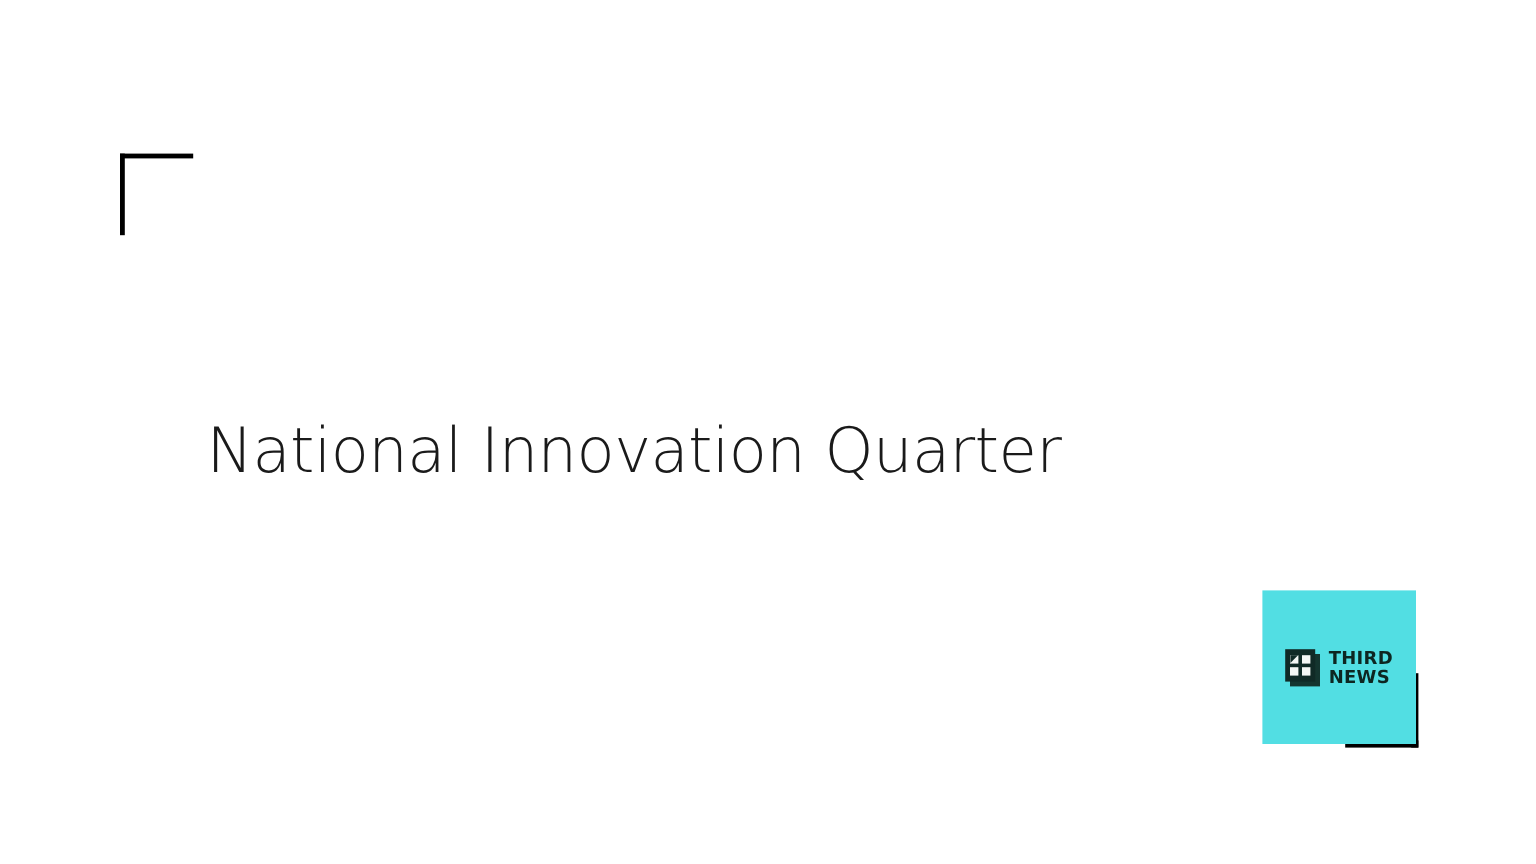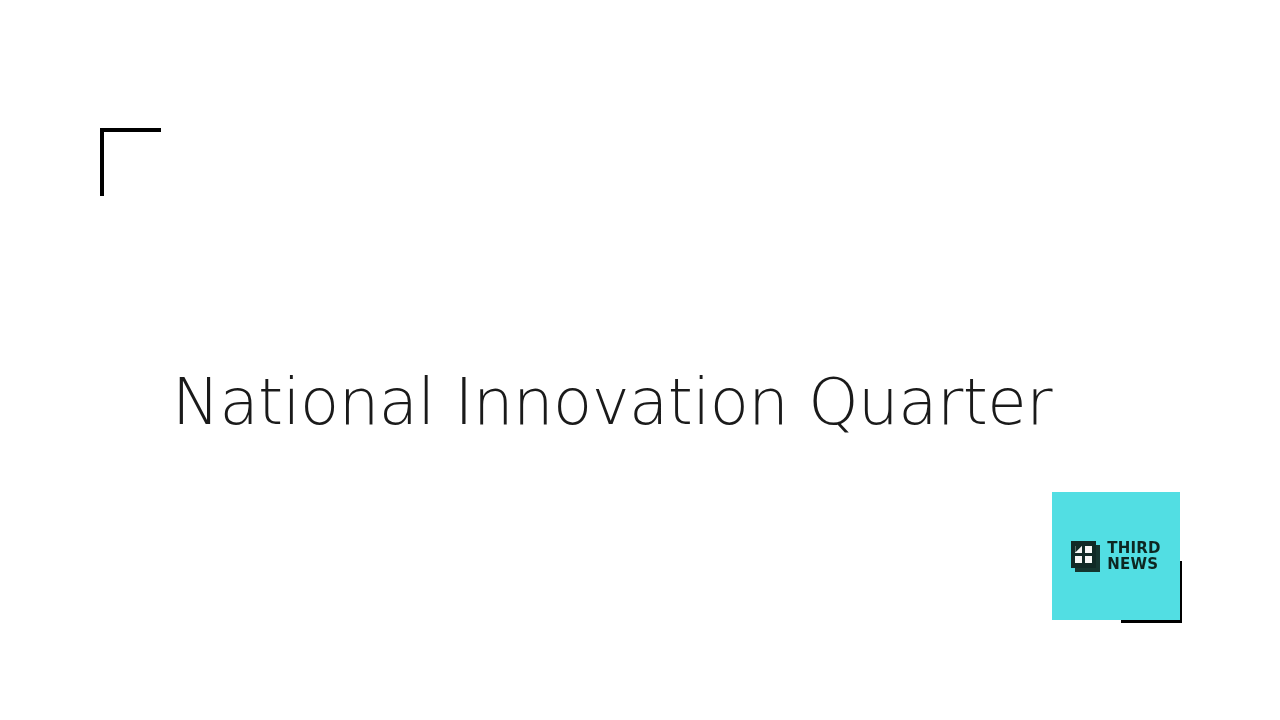--- a/index.html
+++ b/index.html
@@ -30,25 +30,25 @@
     height: 68px;
     border-top: 4px solid #000000;
     border-left: 4px solid #000000;
     box-sizing: border-box;
   }
 
   
   #slide-title {
     position: absolute;
     left: 172px;
-    top: 320px;
+    top: 302px;
     width: 900px;
     font-family: "DejaVu Sans", "Liberation Sans", sans-serif;
     font-weight: 100;
-    font-size: 64px;
+    font-size: 52px;
     line-height: 78px;
     letter-spacing: -0.5px;
     color: #1a1a1a;
     white-space: nowrap;
     -webkit-font-smoothing: antialiased;
   }
 
   
   #logo-block {
     position: absolute;

